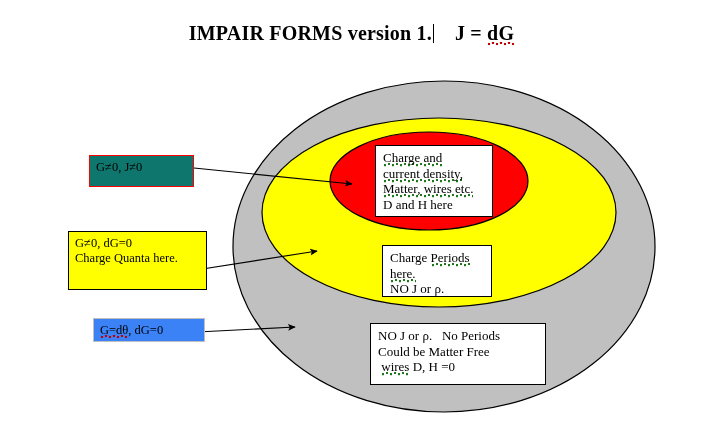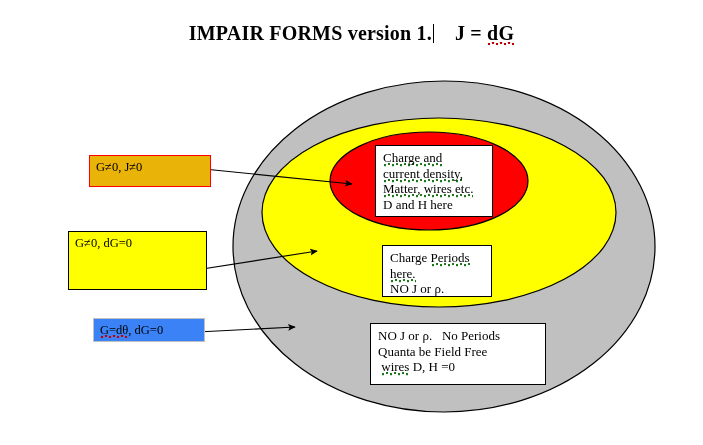--- a/index.html
+++ b/index.html
@@ -94,22 +94,22 @@
     border: 1px solid #000000;
     box-sizing: border-box;
     font-family: "Liberation Serif", serif;
     font-size: 12.5px;
     line-height: 15px;
     color: #000000;
     padding: 4px 6px;
     white-space: pre;
   }
   #legend-red {
-    left: 89px; top: 155px; width: 122px; height: 32px;
-    background: #eab308; border-color: #ff0000;
+    left: 89px; top: 155px; width: 105px; height: 32px;
+    background: #0f766e; border-color: #ff0000;
   }
   #legend-red .lbl { color: #000000; }
   #legend-yellow {
     left: 68px; top: 231px; width: 139px; height: 59px;
     background: #ffff00; border-color: #000000;
   }
   #legend-gray {
     left: 93px; top: 318px; width: 112px; height: 24px;
     background: #3b82f6; border-color: #c0c0c0;
   }
@@ -139,21 +139,21 @@
 
     <line x1="196" y1="270" x2="317" y2="251" stroke="#000000" stroke-width="1.1" marker-end="url(#ah)"></line>
 
     <line x1="178" y1="333" x2="295" y2="327" stroke="#000000" stroke-width="1.1" marker-end="url(#ah)"></line>
   </svg>
 
   <div class="inner-box" id="box-red-text"><span class="sq-green">Charge and</span><br><span class="sq-green">current density,</span><br><span class="sq-green">Matter, wires etc.</span><br><span>D and H here</span></div>
 
   <div class="inner-box" id="box-yellow-text"><span>Charge </span><span class="sq-green">Periods</span><br><span class="sq-green">here.</span><br><span>NO J or ρ.</span></div>
 
-  <div class="inner-box" id="box-gray-text"><span>NO J or ρ.   No Periods</span><br><span>Quanta be Field Free</span><br><span> </span><span class="sq-green">wires</span><span> D, H =0</span></div>
+  <div class="inner-box" id="box-gray-text"><span>NO J or ρ.   No Periods</span><br><span>Could be Matter Free</span><br><span> </span><span class="sq-green">wires</span><span> D, H =0</span></div>
 
   <div class="legend-box" id="legend-red"><span class="lbl">G≠0, J≠0</span></div>
 
-  <div class="legend-box" id="legend-yellow"><span>G≠0, dG=0</span><br></div>
+  <div class="legend-box" id="legend-yellow"><span>G≠0, dG=0</span><br><span>Charge Quanta here.</span></div>
 
   <div class="legend-box" id="legend-gray"><span class="sq-red">G=dθ</span><span>, dG=0</span></div>
 
 </div>
 
 </body></html>

